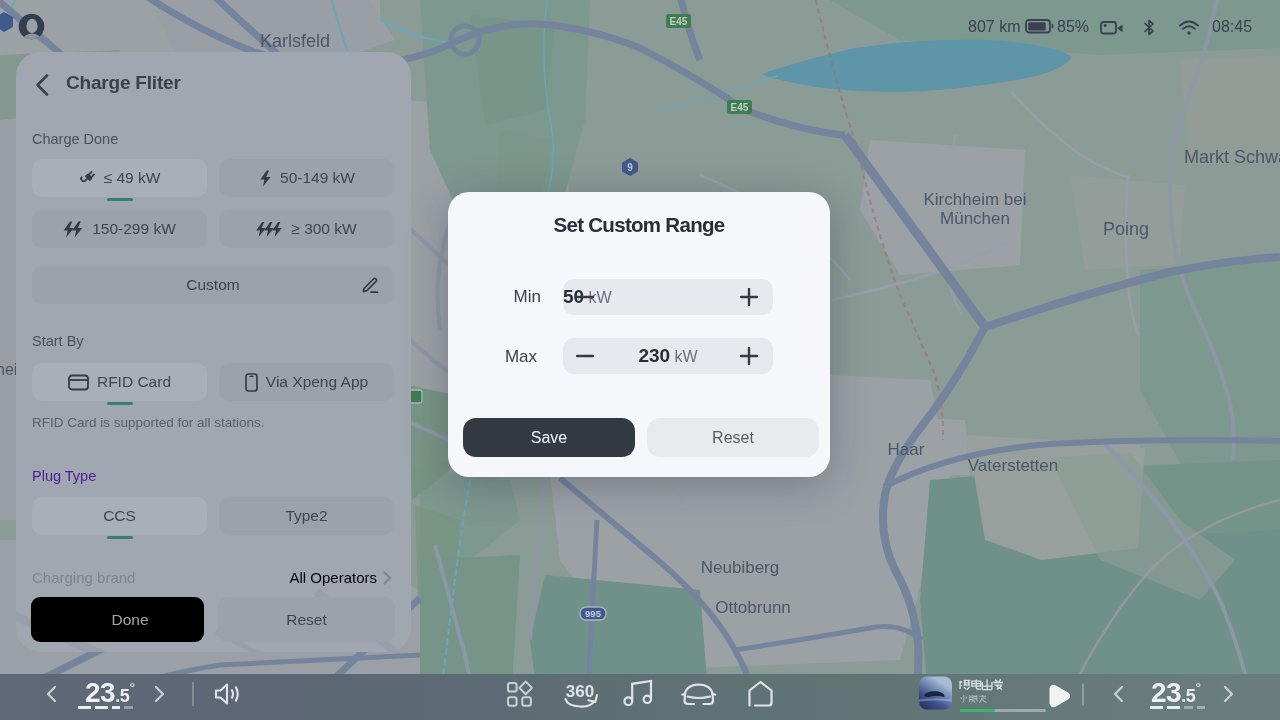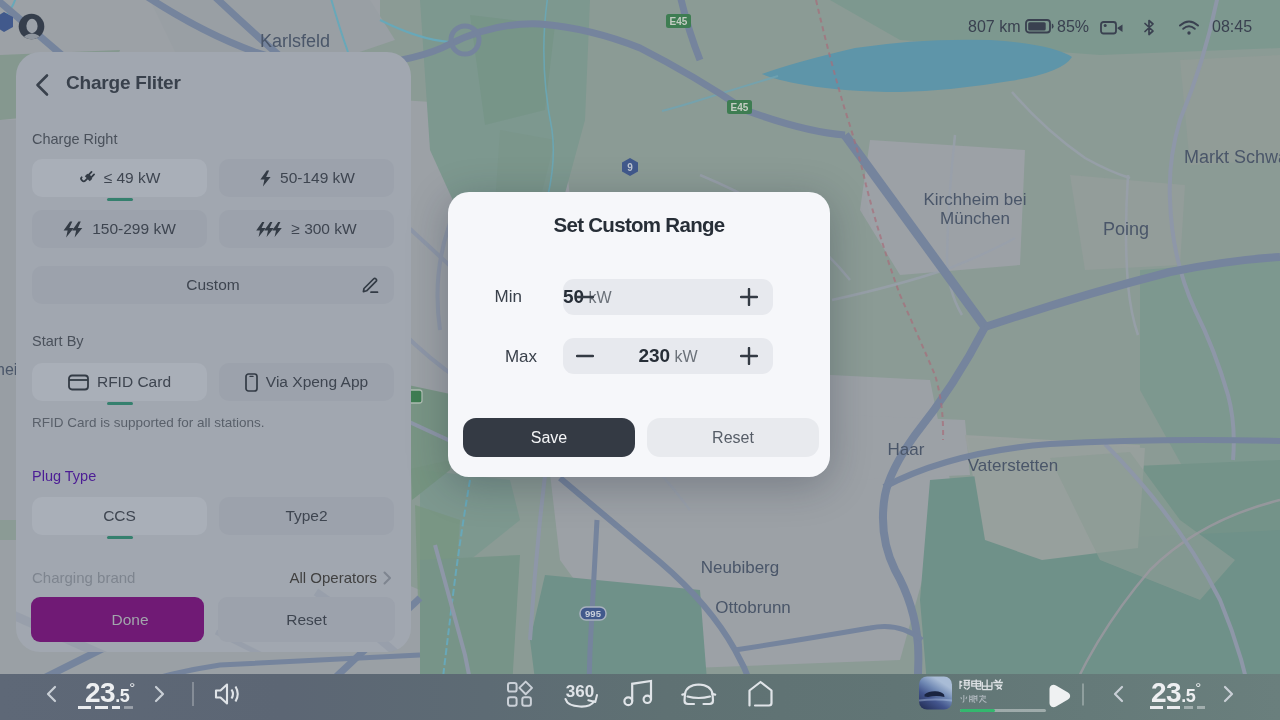--- a/index.html
+++ b/index.html
@@ -180,21 +180,21 @@
     <g stroke="rgba(96,112,142,0.14)" fill="none">
       <path d="M-10,560 Q80,600 170,640" stroke-width="9"></path>
       <path d="M300,540 Q360,580 400,620" stroke-width="8"></path>
       <path d="M200,580 Q260,610 320,640" stroke-width="5"></path>
     </g>
   </svg>
   <svg class="abs" width="18" height="24" viewBox="0 0 18 24" style="left:17px;top:21px;">
     <path d="M14,2.5 L4.5,12 L14,21.5" fill="none" stroke="#39414C" stroke-width="2.6" stroke-linecap="round" stroke-linejoin="round"></path>
   </svg>
   <div class="abs" style="left:50px;top:20px;font-size:19px;font-weight:bold;color:#39414C;letter-spacing:-0.2px;">Charge Fliter</div>
-  <div class="abs" style="left:16px;top:79px;font-size:14.5px;color:#4A515B;">Charge Right</div>
+  <div class="abs" style="left:16px;top:79px;font-size:14.5px;color:#4A515B;">Charge Done</div>
 
   <div class="abs btn" style="left:16px;top:107px;width:175px;height:38px;background:#A9AFB8;">
     <svg width="18" height="18" viewBox="0 0 18 18" style="margin-right:7px;">
           <g transform="rotate(45 9 9)">
             <path d="M5.5,7.5 Q5.5,5.5 7.5,5.5 H10.5 Q12.5,5.5 12.5,7.5 V10 H5.5 Z" fill="#333B45"></path>
             <path d="M7.2,5.2 V2.2 M10.8,5.2 V2.2" stroke="#333B45" stroke-width="1.8" stroke-linecap="round"></path>
             <path d="M9,10 V12.5 Q9,15 6.5,15 Q4,15 4,13" stroke="#333B45" stroke-width="1.8" fill="none" stroke-linecap="round"></path>
           </g>
         </svg>
     <span>≤ 49 kW</span>
@@ -254,26 +254,26 @@
   <div class="abs" style="left:16px;top:416px;font-size:14.5px;color:#4c1d95;">Plug Type</div>
   <div class="abs btn" style="left:16px;top:445px;width:175px;height:38px;background:#A9AFB8;">
     <span>CCS</span>
   </div>
   <div class="abs" style="left:91px;top:484px;width:26px;height:3px;border-radius:2px;background:#35806E;"></div>
   <div class="abs btn" style="left:203px;top:445px;width:175px;height:38px;">
     <span>Type2</span>
   </div>
 
   <div class="abs" style="left:16px;top:517px;font-size:15px;color:#7E858F;">Charging brand</div>
-  <div class="abs" style="right:34px;top:517px;font-size:15px;color:#404040;">All Operators</div>
+  <div class="abs" style="right:34px;top:517px;font-size:15px;color:#000000;">All Operators</div>
   <svg class="abs" width="9" height="14" viewBox="0 0 9 14" style="right:19px;top:519px;">
     <path d="M1.5,1.5 L7,7 L1.5,12.5" fill="none" stroke="#7E858F" stroke-width="2" stroke-linecap="round" stroke-linejoin="round"></path>
   </svg>
 
-  <div class="abs btn" style="left:15px;top:545px;width:173px;height:45px;background:#701a75;color:#A2A6AC;border-radius:9px;padding-left:25px;">
+  <div class="abs btn" style="left:15px;top:545px;width:173px;height:45px;background:#000000;color:#A2A6AC;border-radius:9px;padding-left:25px;">
     <span>Done</span>
   </div>
   <div class="abs btn" style="left:202px;top:545px;width:177px;height:45px;border-radius:9px;">
     <span>Reset</span>
   </div>
 </div>
 
 <div class="abs" id="bbar" style="left:0;top:674px;width:1280px;height:46px;background:linear-gradient(90deg,#5E6877 0%,#5C6674 22%,#5D6B74 38%,#5F7173 52%,#617575 70%,#657A79 85%,#6A7F7D 100%);">
   <svg class="abs" width="1280" height="46" viewBox="0 0 1280 46" style="left:0;top:0;">
 
@@ -379,21 +379,21 @@
     <rect x="960" y="35" width="35" height="3" rx="1.5" fill="#33B86E"></rect>
   </svg>
 
   <div class="abs temp" style="left:85px;top:3px;">23<span class="t5">.5</span><span class="tdeg">°</span></div>
   <div class="abs temp" style="left:1151px;top:3px;">23<span class="t5">.5</span><span class="tdeg">°</span></div>
 </div>
 
 <div class="abs" id="modal" style="left:448px;top:192px;width:382px;height:285px;border-radius:21px;background:#F6F7FA;box-shadow:0 8px 40px rgba(20,30,45,0.28);">
   <div class="abs" style="left:0;top:21px;width:100%;text-align:center;font-size:20.5px;font-weight:bold;color:#272E37;letter-spacing:-0.7px;">Set Custom Range</div>
 
-  <div class="abs" style="right:308px;top:95px;font-size:17px;color:#3A414B;">Min</div>
+  <div class="abs" style="right:289px;top:95px;font-size:17px;color:#3A414B;">Min</div>
   <div class="abs step" style="left:115px;top:87px;">
     <svg class="abs" width="18" height="18" viewBox="0 0 18 18" style="left:13px;top:9px;">
           <path d="M1,9 H17" stroke="#343B44" stroke-width="2.4" stroke-linecap="round"></path>
         </svg>
     <div style="width:100%;"><span class="val">50</span><span class="unit"> kW</span></div>
     <svg class="abs" width="18" height="18" viewBox="0 0 18 18" style="right:15px;top:9px;">
           <path d="M1,9 H17 M9,1 V17" stroke="#343B44" stroke-width="2.4" stroke-linecap="round"></path>
         </svg>
   </div>
 

